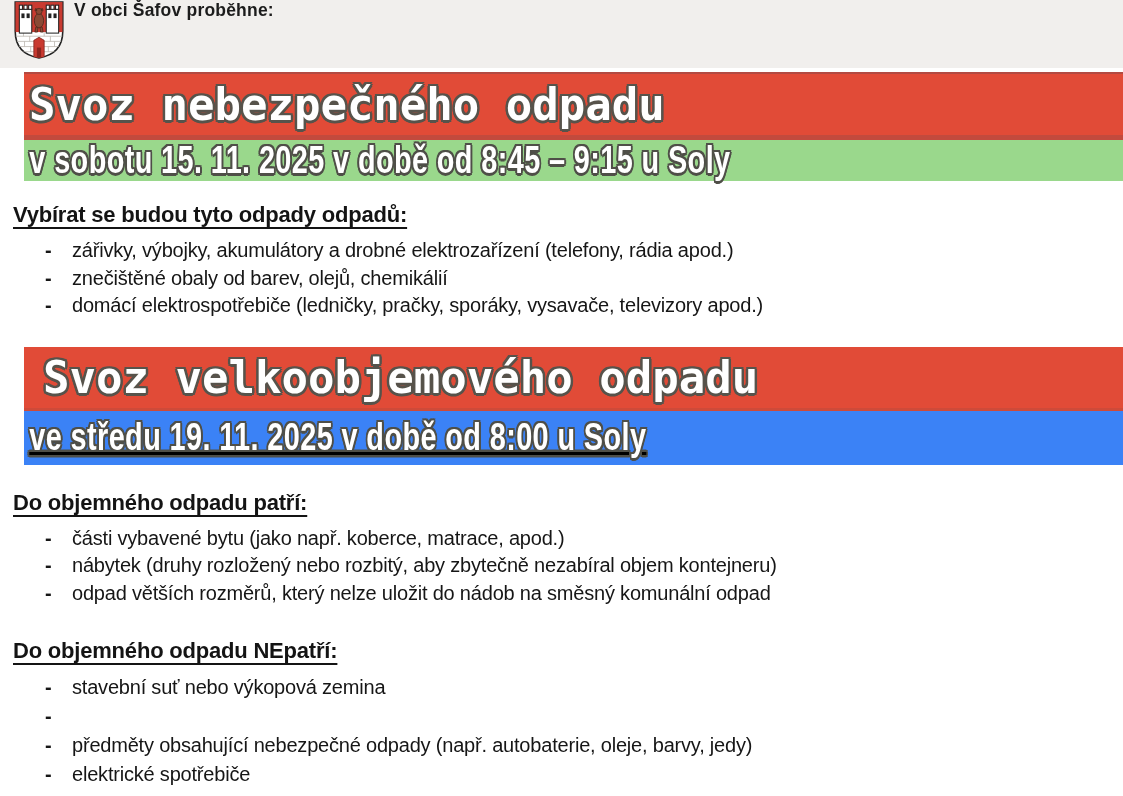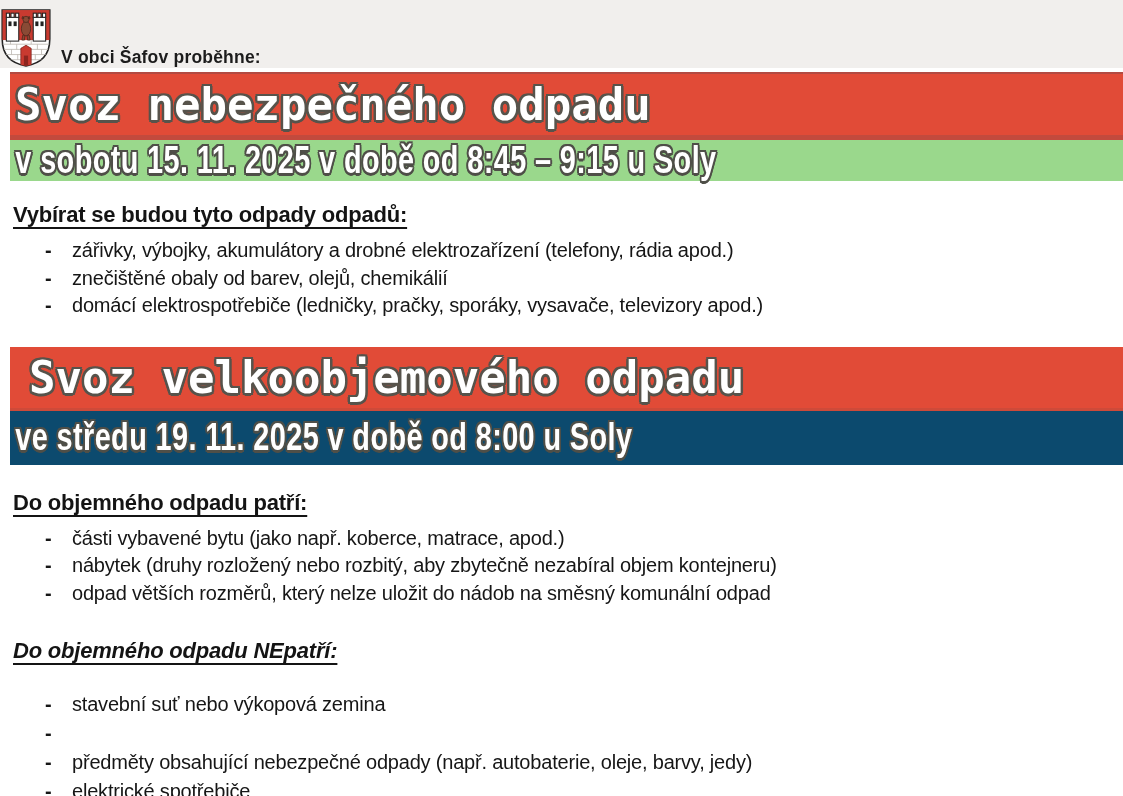--- a/index.html
+++ b/index.html
@@ -12,53 +12,54 @@
     overflow: hidden;
     background: #ffffff;
     position: relative;
   }
 
   
   .topbar {
     height: 68px;
     background: #f1efed;
     display: flex;
-    align-items: flex-end;
+    align-items: flex-start;
+    padding-left: 13px;
     gap: 9px;
   }
   .topbar-title {
     font-size: 17.5px;
     font-weight: bold;
     color: #1c1c1c;
     letter-spacing: 0.2px;
   }
   .emblem { width: 52px; height: 60px; flex: 0 0 auto; }
 
   
   .banner {
-    margin-left: 10px;
+    margin-left: 24px;
     display: flex;
     align-items: center;
   }
   .banner.red1 {
     margin-top: 4px;
     height: 68px;
     background: #e14b37;
     border-top: 2px solid #b34a41;
     border-bottom: 5px solid #c24a3d;
   }
   .banner.red2 {
     margin-top: 27px;
     height: 64px;
     background: #e14b37;
     border-bottom: 3px solid #ce4a39;
     padding-left: 14px;
   }
   .banner.green1 { height: 41px; background: #9ad88c; }
-  .banner.green2 { height: 54px; background: #0c4a6e; }
+  .banner.green2 { height: 54px; background: #3b82f6; text-decoration: underline; }
 
   .banner-title {
     font-family: "DejaVu Sans Mono", monospace;
     font-weight: bold;
     font-size: 44px;
     color: #ffffff;
     padding-left: 5px;
     white-space: nowrap;
     text-shadow:
       -2px -2px 0 #57534b, 0 -2.5px 0 #57534b, 2px -2px 0 #57534b,
@@ -87,21 +88,21 @@
     font-weight: bold;
     color: #141414;
     margin-left: 13px;
     text-decoration: underline;
     text-decoration-thickness: 2px;
     text-underline-offset: 5px;
     letter-spacing: -0.2px;
   }
   .list-heading.h1 { margin-top: 21px; margin-bottom: 9px; }
   .list-heading.h2 { margin-top: 25px; margin-bottom: 9px; }
-  .list-heading.h3 { margin-top: 31px; margin-bottom: 26px; font-style: italic; }
+  .list-heading.h3 { margin-top: 31px; margin-bottom: 9px; }
 
   ul.dash-list { list-style: none; }
   ul.dash-list li {
     display: flex;
     align-items: baseline;
     padding-left: 45px;
     font-size: 20px;
     color: #161616;
     line-height: 27.5px;
     letter-spacing: -0.2px;

